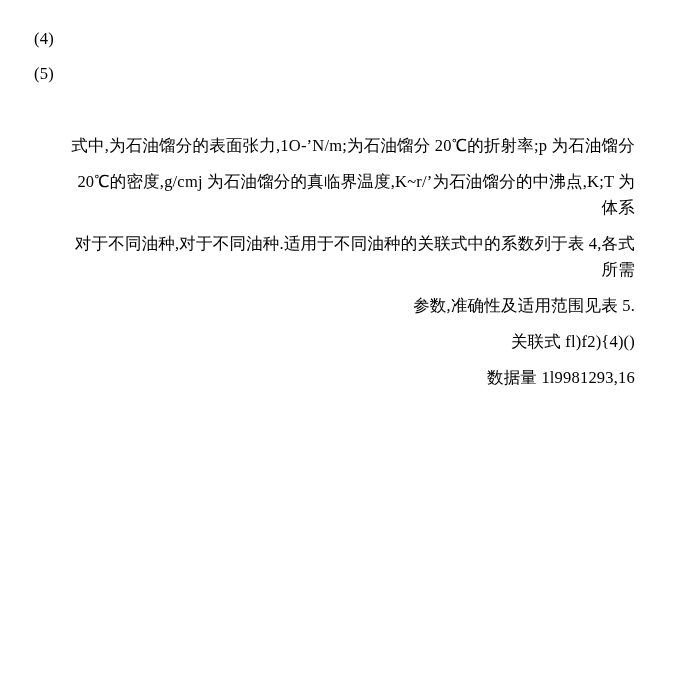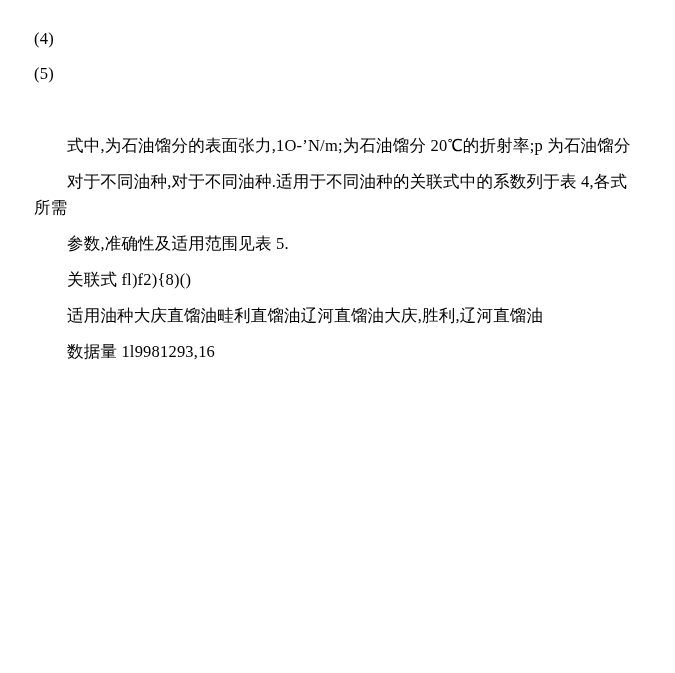--- a/index.html
+++ b/index.html
@@ -30,39 +30,40 @@
   }
   .gap-sm { margin-top: 14px; }
   .gap-lg { margin-top: 48px; }
   .tight { margin-top: 10px; }
   .para {
     font-size: 16.5px;
     line-height: 1.58;
     letter-spacing: 0.2px;
     text-indent: 2em;
     white-space: normal;
+    text-align: right;
   }
 </style>
 </head>
 <body>
 
 <div class="page">
 
   <div class="line">(4)</div>
 
   <div class="line gap-sm">(5)</div>
 
   <div class="para gap-lg">式中,为石油馏分的表面张力,1O-’N/m;为石油馏分  20℃的折射率;p 为石油馏分</div>
 
+  <div class="para tight">20℃的密度,g/cmj 为石油馏分的真临界温度,K~r/’为石油馏分的中沸点,K;T 为体系</div>
 
 
   <div class="para tight">对于不同油种,对于不同油种.适用于不同油种的关联式中的系数列于表 4,各式所需</div>
 
   <div class="para tight">参数,准确性及适用范围见表 5.</div>
 
 
-  <div class="para tight">关联式 fl)f2){8)()</div>
+  <div class="para tight">关联式 fl)f2){4)()</div>
 
-  <div class="para tight">适用油种大庆直馏油畦利直馏油辽河直馏油大庆,胜利,辽河直馏油</div>
 
   <div class="para tight">数据量 1l9981293,16</div>
 
 </div>
 
 </body></html>

